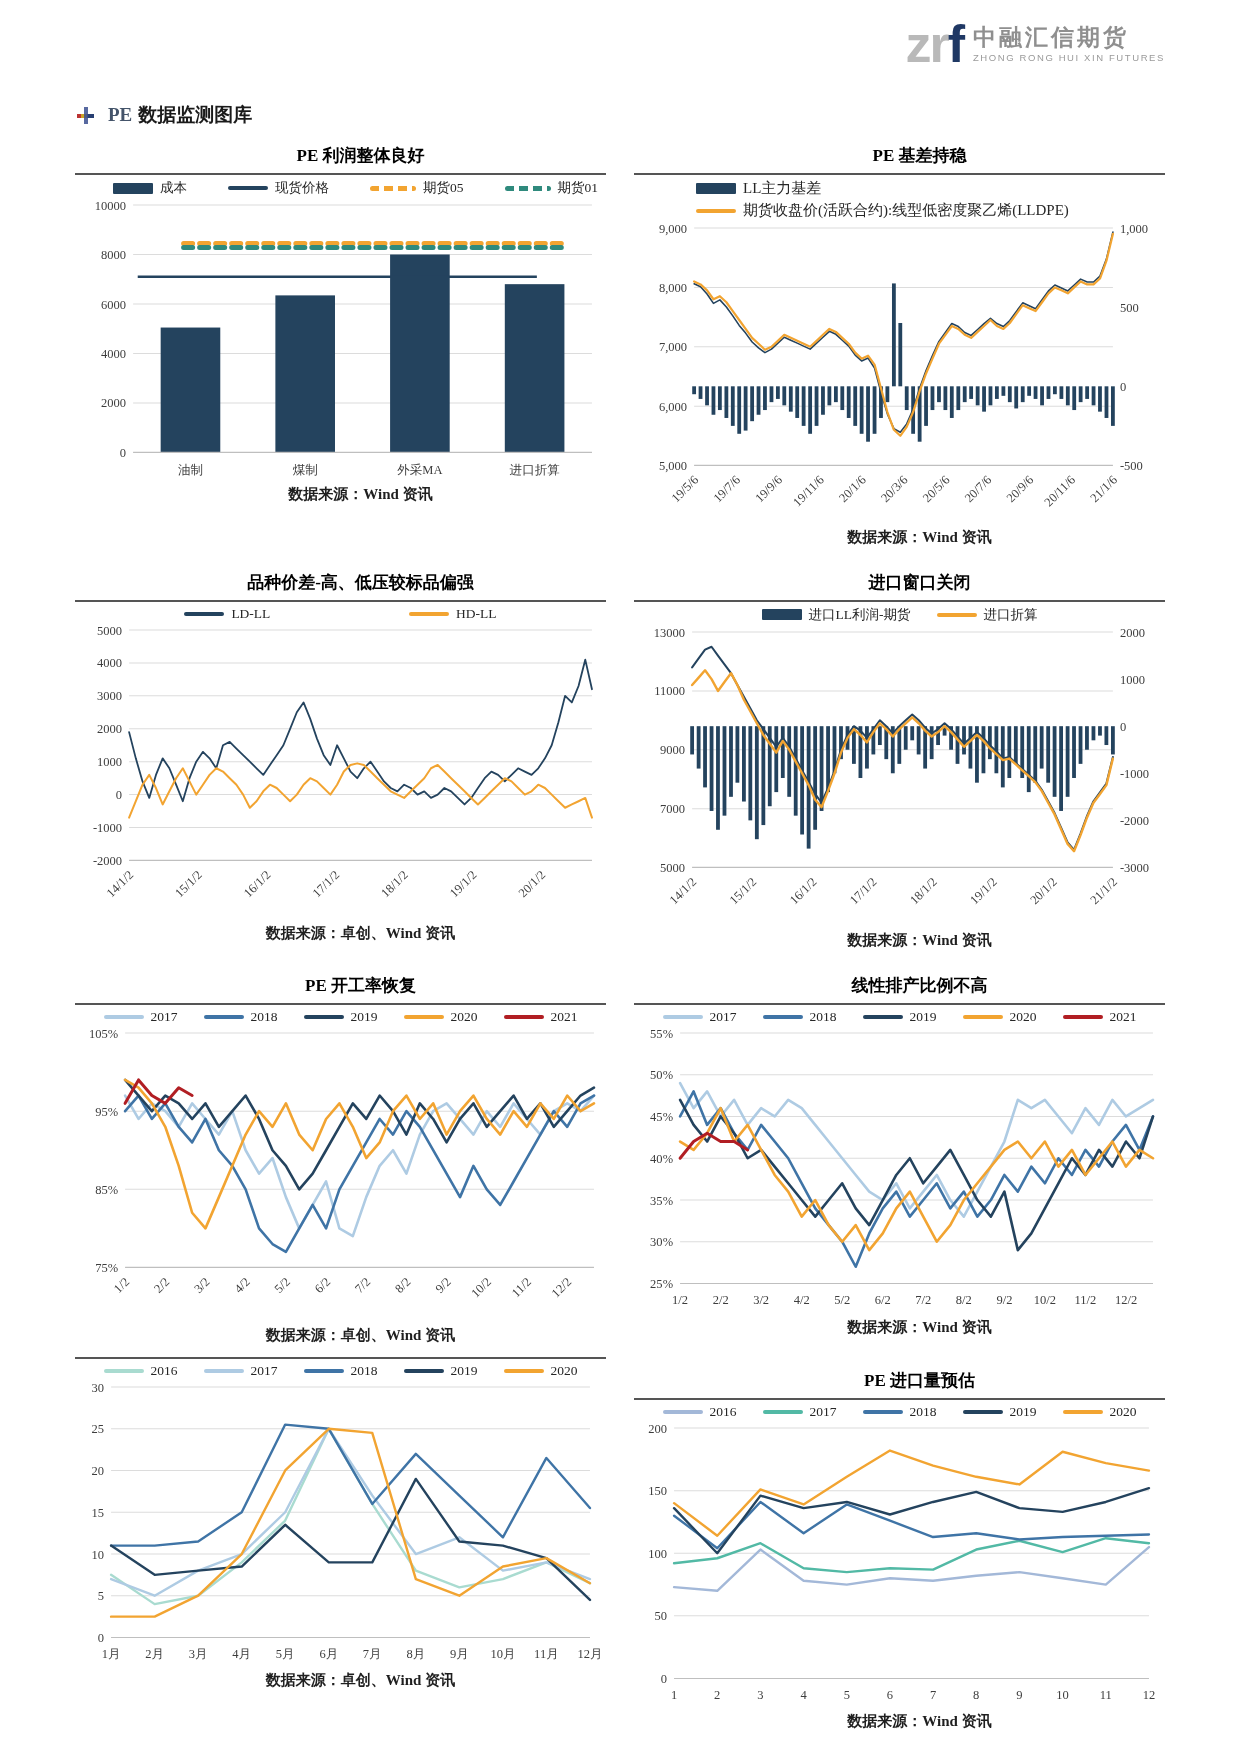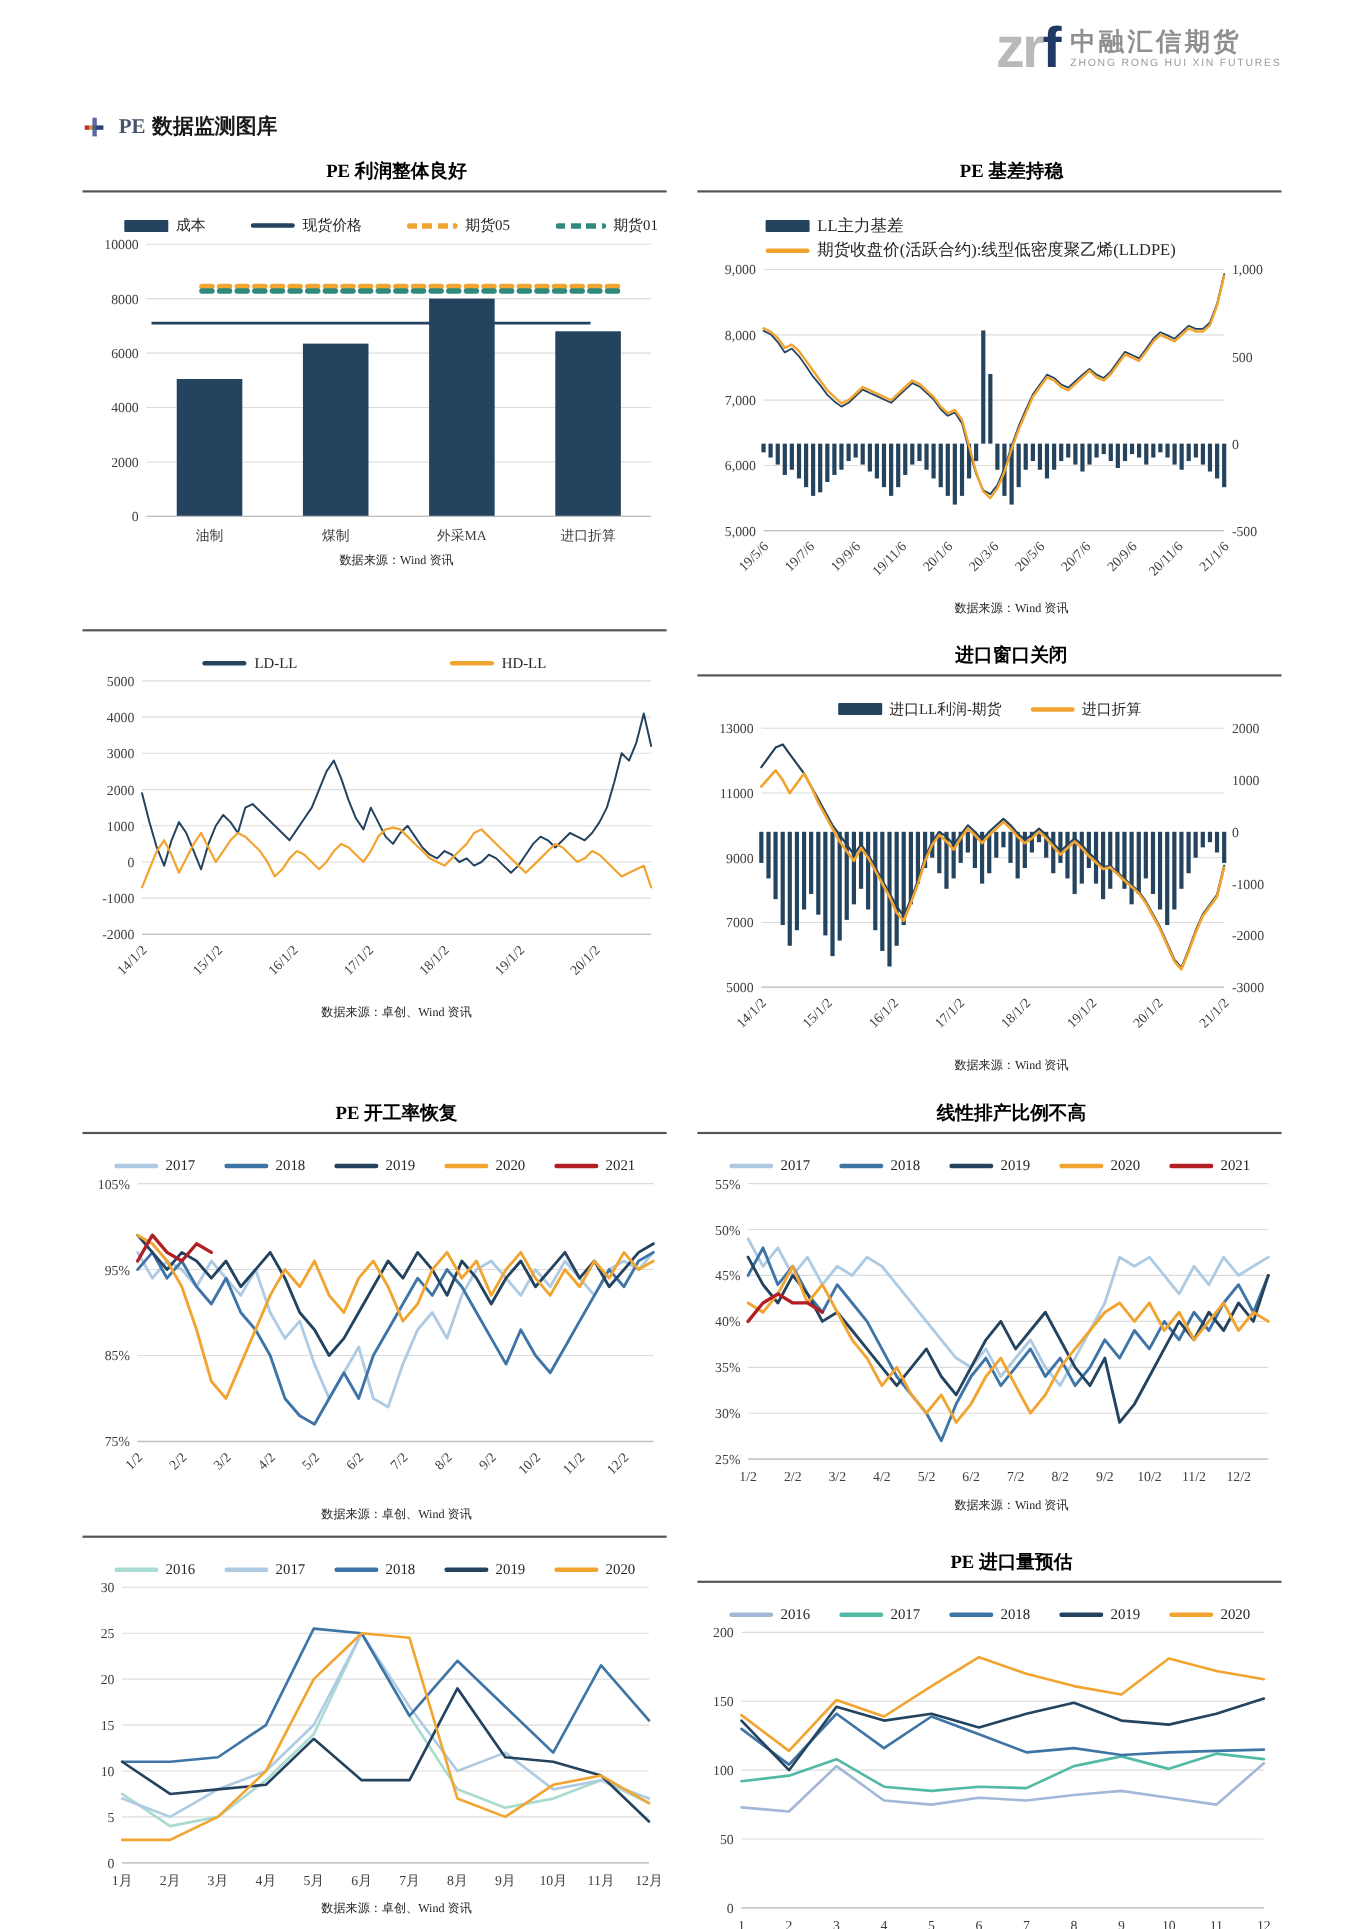--- a/index.html
+++ b/index.html
@@ -21,33 +21,33 @@
     background:linear-gradient(90deg,#b33 0 4px,#caa227 4px 10px,#273f72 10px 17px);}
   .bullet .v{position:absolute;left:7px;top:0;width:4px;height:17px;background:#3b4f8f;opacity:.85;}
   .section-title{font-size:19px;font-weight:bold;}
   .section-title .pe{color:#44546a;margin-right:6px;}
   
   .grid{display:grid;grid-template-columns:1fr 1fr;column-gap:28px;text-align:center;}
   .panel{margin-bottom:2px;}
   .panel-title{margin:12px 0 6px 40px;font-size:17px;font-weight:bold;color:#000;}
   .rule{border-bottom:2px solid #555;margin-bottom:2px;}
   figure.chart{margin:0;}
-  .legend{display:flex;align-items:center;font-size:13.5px;color:#262626;margin:21px 0 0 0;}
+  .legend{display:flex;align-items:center;font-size:13.5px;color:#262626;margin:4px 0 0 0;}
   .legend--row{justify-content:center;gap:26px;}
   .legend--between{justify-content:space-between;padding:0 8px 0 38px;}
   .legend--around{justify-content:space-around;padding:0 40px;}
   .legend--col{flex-direction:column;align-items:flex-start;gap:3px;padding-left:62px;font-size:15px;}
   .lg-item{display:flex;align-items:center;gap:7px;white-space:nowrap;}
   .sw{display:inline-block;border-radius:1px;}
   .sw-bar{width:40px;height:11px;}
   .sw-line{width:40px;height:4px;border-radius:2px;}
   .sw-dash{width:46px;height:5px;border-radius:3px;}
   svg{display:block;}
   .tick{font-size:12.5px;fill:#3d3d3d;font-family:"Liberation Serif","DejaVu Serif",serif;}
-  .source{font-size:11px;color:#1f1f1f;margin:2px 0 10px 40px;}
+  .source{font-size:15px;color:#1f1f1f;margin:2px 0 10px 40px;font-weight:bold;}
 </style>
 </head>
 <body>
 
 <div class="page">
 
   <div class="header-row">
     <div class="logo">
       <div class="logo-mark"><span class="logo-zr">zr</span><span class="logo-f">f</span></div>
       <div class="logo-text">
@@ -255,20 +255,21 @@
             <g>
               <polyline points="60.0,61.3 66.4,64.3 72.9,70.2 79.3,79.1 85.7,76.1 92.2,82.1 98.6,90.9 105.0,99.8 111.4,108.7 117.9,117.6 124.3,123.5 130.7,129.5 137.2,126.5 143.6,120.6 150.0,114.6 156.5,117.6 162.9,120.6 169.3,123.5 175.8,126.5 182.2,120.6 188.6,114.6 195.0,108.7 201.5,111.7 207.9,117.6 214.3,123.5 220.8,132.4 227.2,138.4 233.6,135.4 240.1,144.3 246.5,168.0 252.9,191.7 259.4,209.4 265.8,215.4 272.2,206.5 278.6,191.7 285.1,170.9 291.5,153.2 297.9,138.4 304.4,123.5 310.8,114.6 317.2,105.8 323.7,108.7 330.1,114.6 336.5,117.6 343.0,111.7 349.4,105.8 355.8,99.8 362.2,105.8 368.7,108.7 375.1,102.8 381.5,93.9 388.0,85.0 394.4,88.0 400.8,90.9 407.3,82.1 413.7,73.2 420.1,67.3 426.6,70.2 433.0,73.2 439.4,67.3 445.8,61.3 452.3,64.3 458.7,64.3 465.1,58.4 471.6,40.6 478.0,13.9" fill="none" stroke="#F2A431" stroke-width="2.2" stroke-linejoin="round" stroke-linecap="round"></polyline>
             </g>
             <line x1="60" x2="478" y1="245.0" y2="245.0" stroke="#BFBFBF" stroke-width="1.2"></line>
           </svg>
         </figure>
       <div class="source">数据来源：Wind 资讯</div>
     </section>
 
     <section class="panel">
+      <h3 class="panel-title">品种价差-高、低压较标品偏强</h3>
       <div class="rule"></div>
       <figure class="chart">
           <div class="legend legend--around">
             <span class="lg-item">
               <span class="sw sw-line" style="background: rgb(36, 67, 94);"></span>
               <span>LD-LL</span>
             </span>
             <span class="lg-item">
               <span class="sw sw-line" style="background: rgb(242, 164, 49);"></span>
               <span>HD-LL</span>

